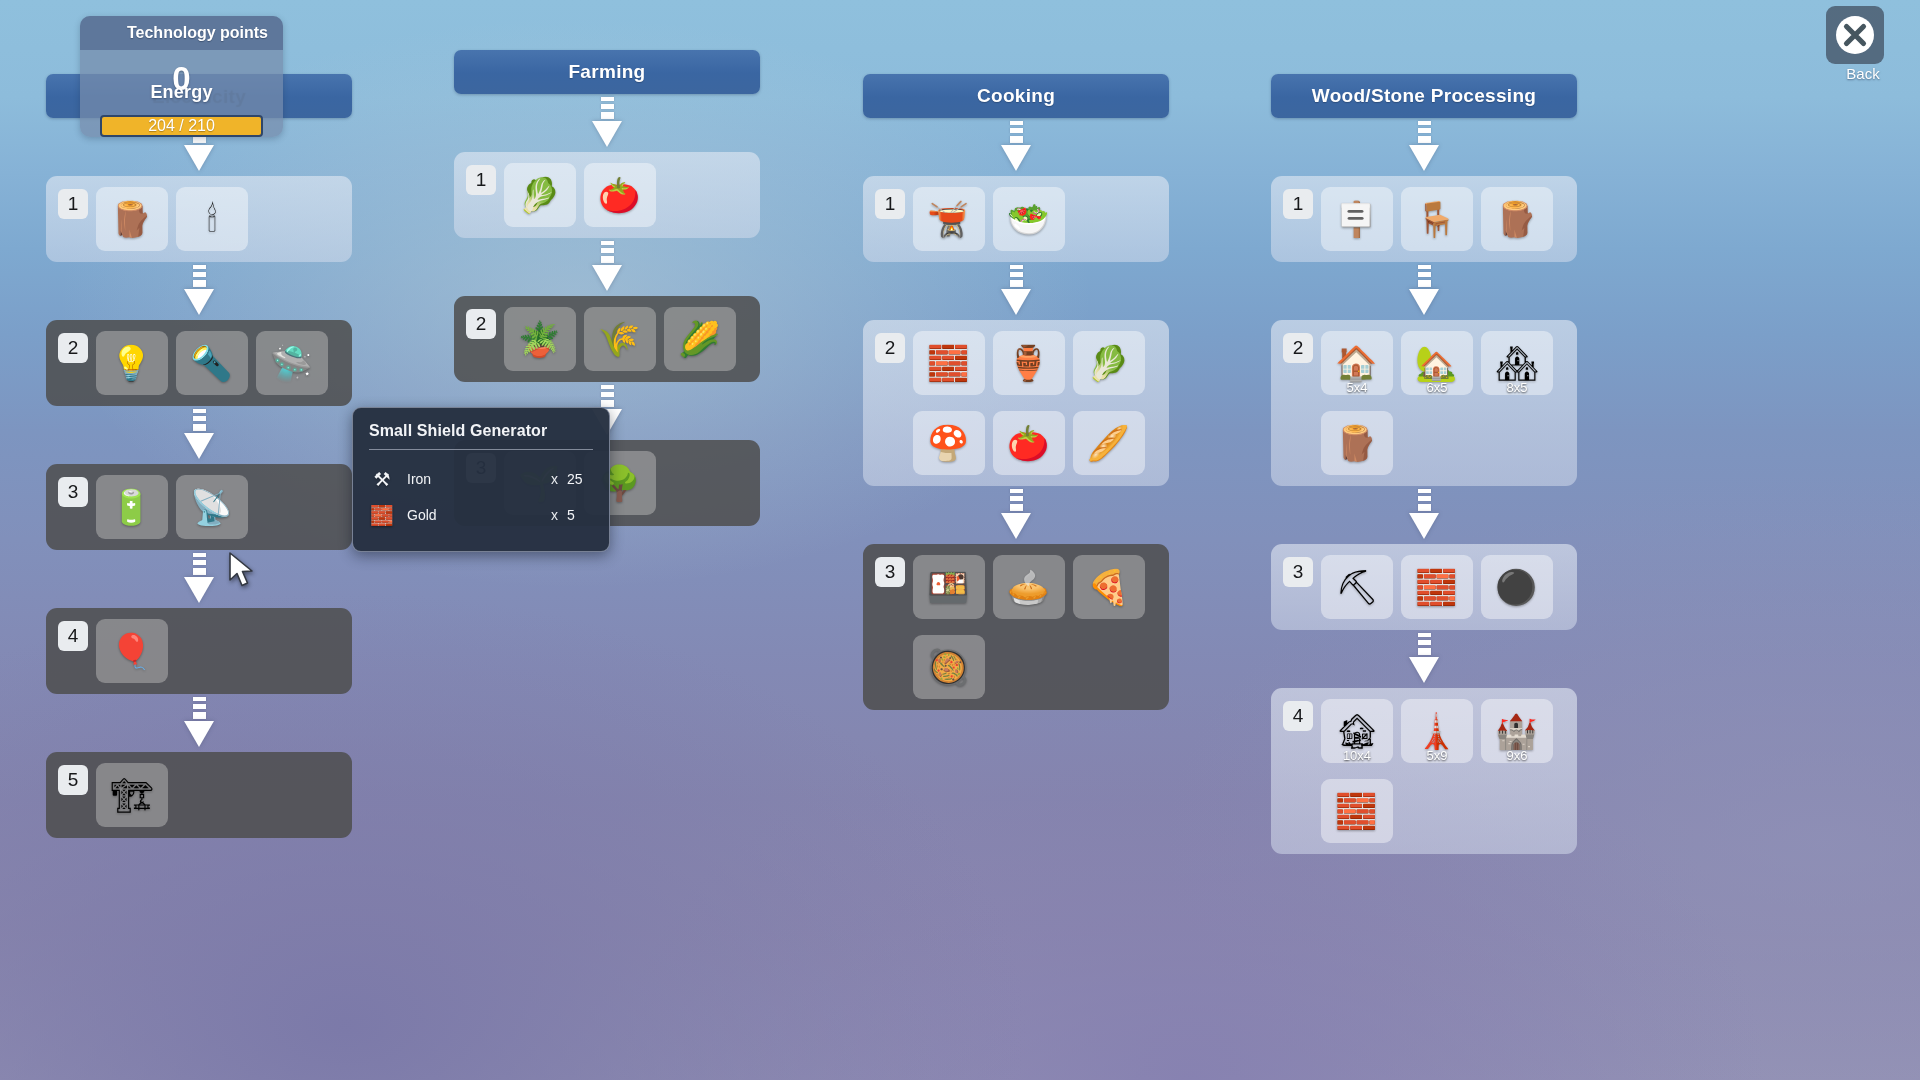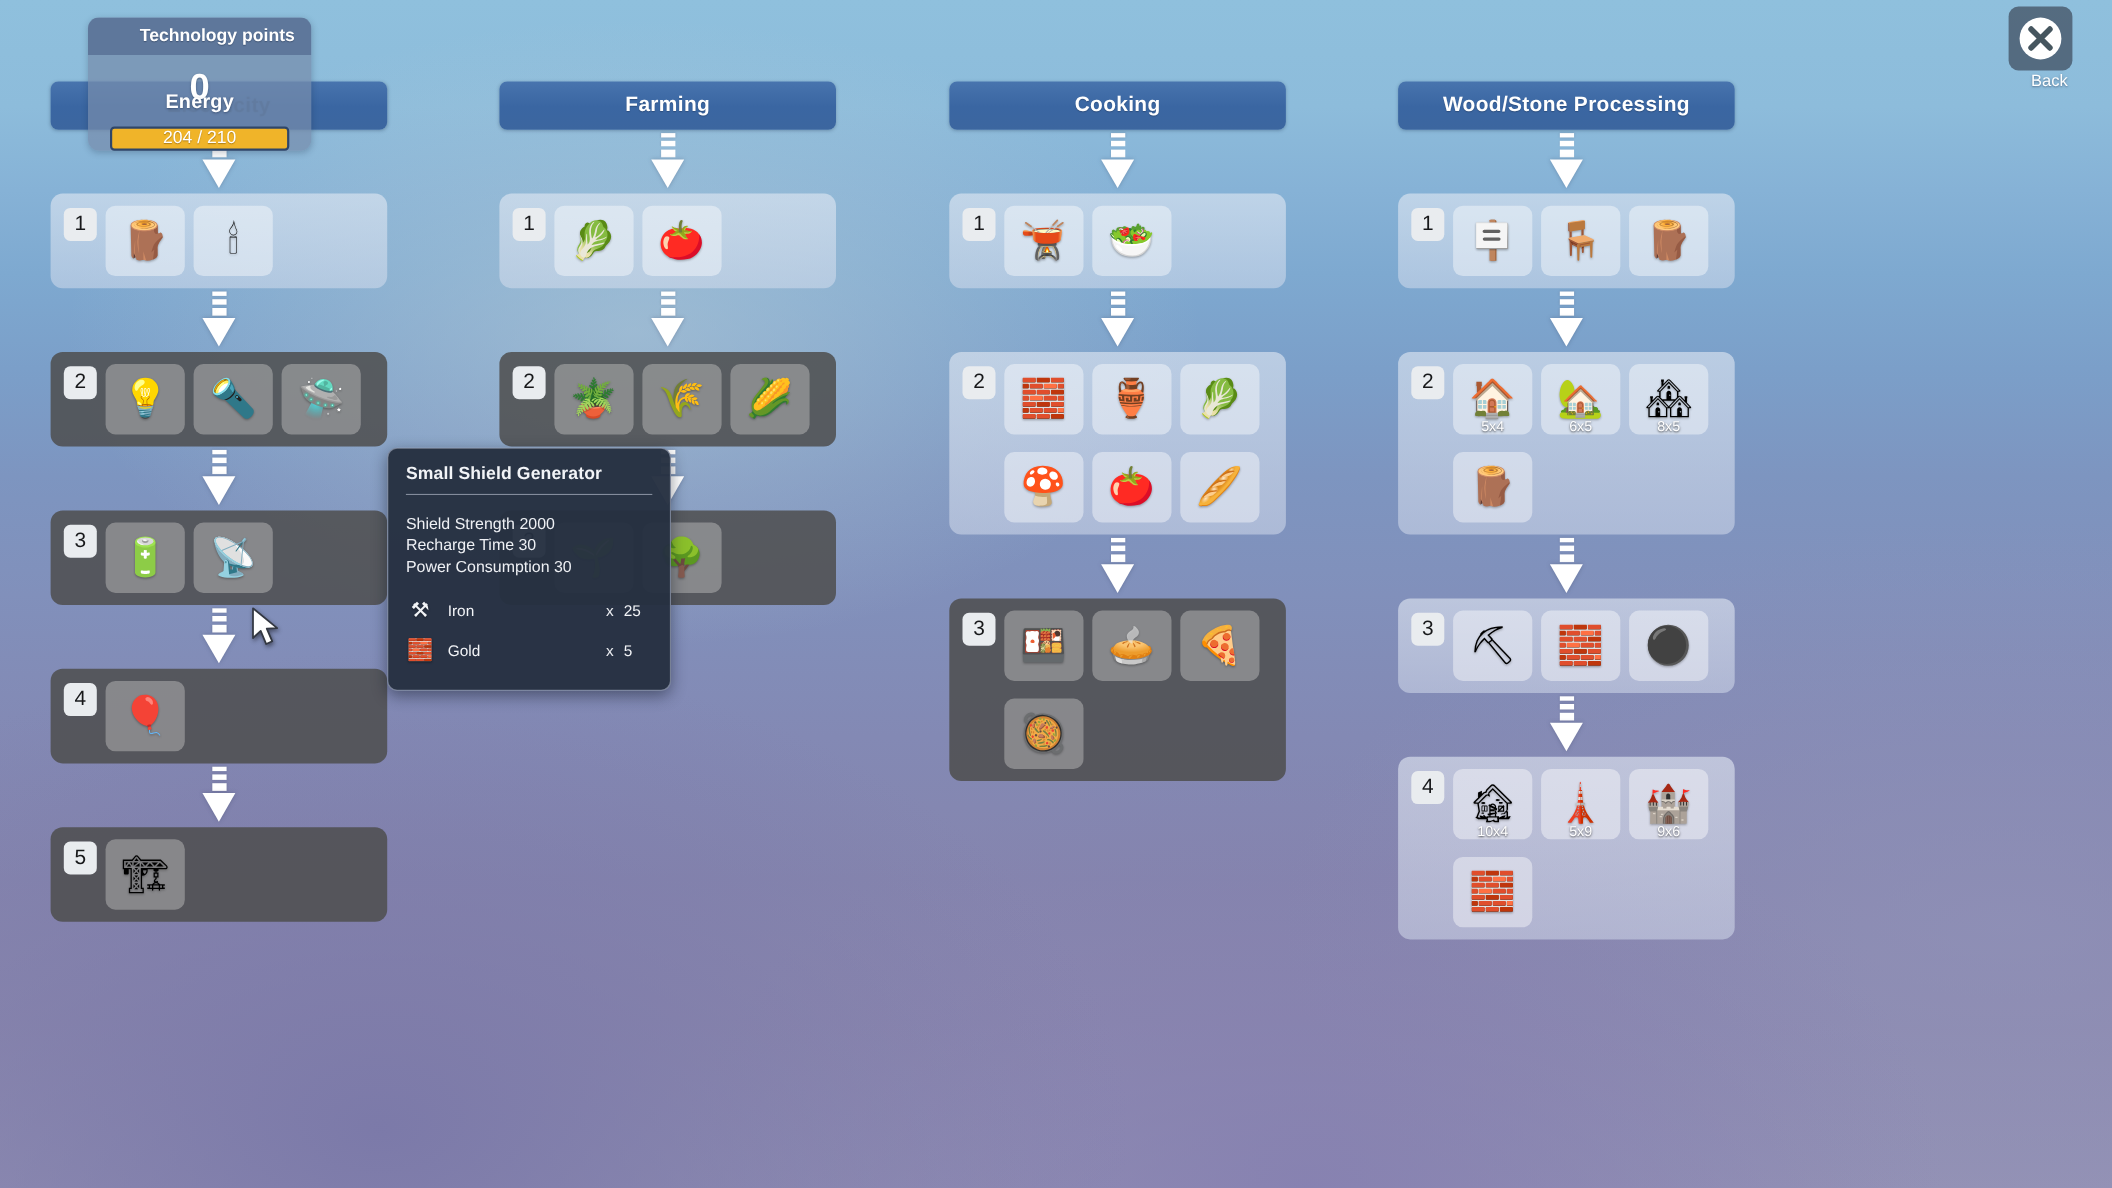--- a/index.html
+++ b/index.html
@@ -405,21 +405,21 @@
           </div>
         </div>
         <div class="tier locked">
           <div class="tier-badge">5</div>
           <div class="slot">
             <span class="glyph">🏗</span>
           </div>
         </div>
       </div>
       <div class="column" style="left: 454px;">
-        <div class="col-header" style="margin-top: 74px;">
+        <div class="col-header" style="margin-top: 50px;">
           <span>Farming</span>
         </div>
         <div class="arrow">
           <div class="arrow-shape">
             <div class="seg s1"></div>
             <div class="seg s2"></div>
             <div class="seg s3"></div>
             <div class="head"></div>
           </div>
         </div>
@@ -671,25 +671,20 @@
         <circle cx="22" cy="22" r="19" fill="#ffffff"></circle>
         <path d="M13.5 13.5 L30.5 30.5 M30.5 13.5 L13.5 30.5" stroke="#46565f" stroke-width="5.2" stroke-linecap="round"></path>
       </svg>
     </div>
     <div class="bb-label">Back</div>
   </div>
 
   <div id="tooltip">
     <div class="tt-title">Small Shield Generator</div>
     <div class="tt-divider"></div>
-    <div class="tt-stats" id="tooltip-stats">
-        <div>Shield Strength 2000</div>
-        <div>Recharge Time 30</div>
-        <div>Power Consumption 30</div>
-      </div>
     <div class="tt-costs" id="tooltip-costs">
         <div class="cost-row">
           <span class="cost-icon">⚒</span>
           <span class="cost-name">Iron</span>
           <span class="cost-x">x</span>
           <span class="cost-qty">25</span>
         </div>
         <div class="cost-row">
           <span class="cost-icon">🧱</span>
           <span class="cost-name">Gold</span>

